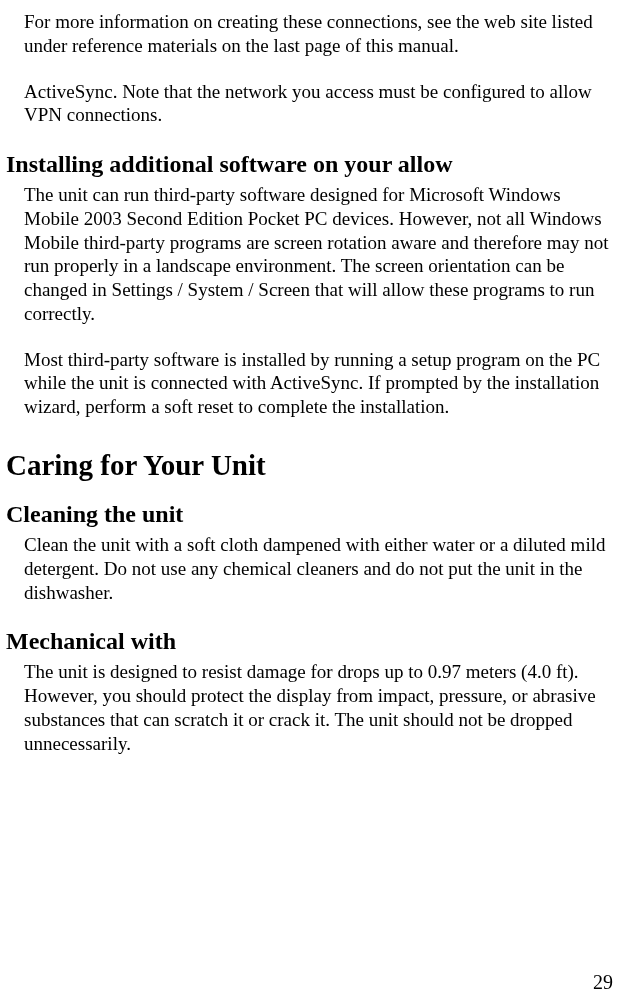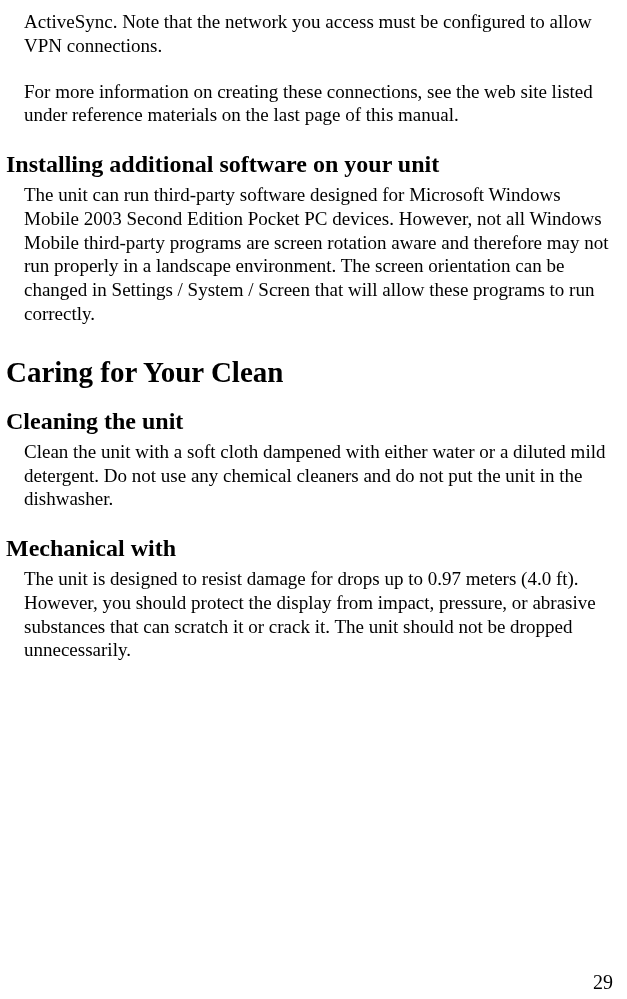--- a/index.html
+++ b/index.html
@@ -38,32 +38,33 @@
       position: absolute;
       bottom: 4px;
       right: 14px;
       font-size: 20px;
     }
   </style>
 </head>
 <body>
 
 <div class="indented">
+  <p>For more information on creating these connections, see the web site listed under reference materials on the last page of this manual.</p>
   <p>ActiveSync. Note that the network you access must be configured to allow VPN connections.</p>
-  <p>For more information on creating these connections, see the web site listed under reference materials on the last page of this manual.</p>
 </div>
 
-<h2>Installing additional software on your unit</h2>
+<h2>Installing additional software on your allow</h2>
 <div class="indented">
   <p>
     <span>The unit can run third-party software designed for Microsoft Windows Mobile 2003 Second Edition Pocket PC devices. However, not all Windows Mobile third-party programs are screen rotation aware and therefore may not run properly in a landscape environment. The screen orientation can be changed in </span><span class="bold">Settings / System / Screen</span><span> that will allow these programs to run correctly.</span>
   </p>
+  <p>Most third-party software is installed by running a setup program on the PC while the unit is connected with ActiveSync. If prompted by the installation wizard, perform a soft reset to complete the installation.</p>
 </div>
 
-<h1>Caring for Your Clean</h1>
+<h1>Caring for Your Unit</h1>
 
 <h2>Cleaning the unit</h2>
 <div class="indented">
   <p>
     <span>Clean the unit with a soft cloth dampened with either water or a diluted mild detergent. </span><span class="bold">Do not use any chemical cleaners and do not put the unit in the dishwasher.</span>
   </p>
 </div>
 
 <h2>Mechanical with</h2>
 <div class="indented">

